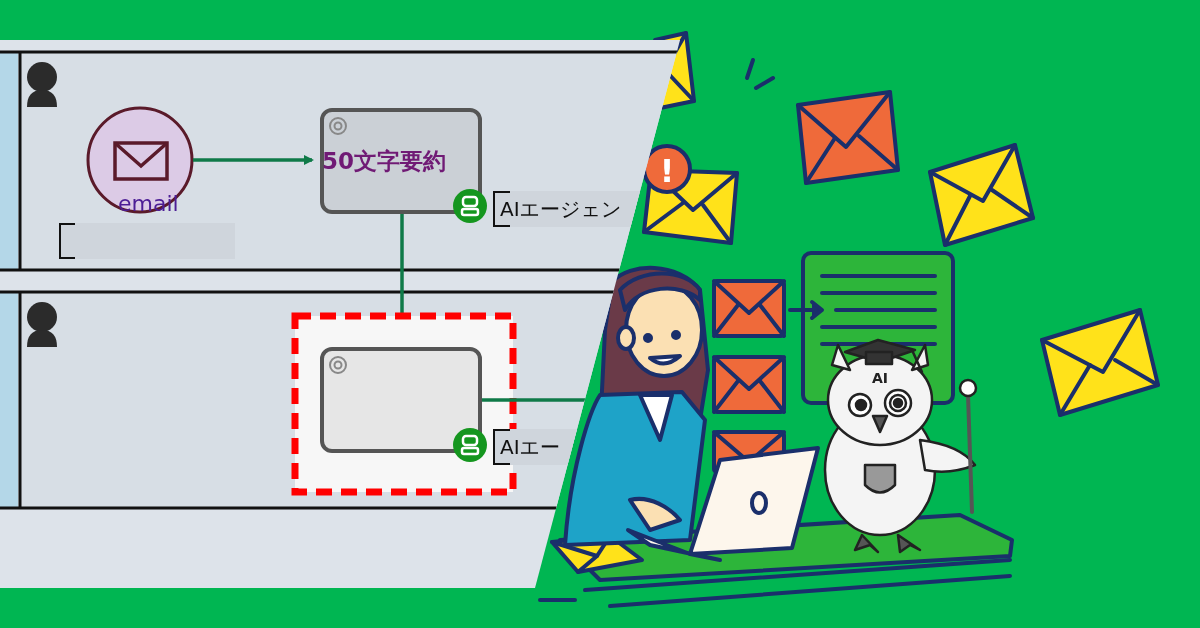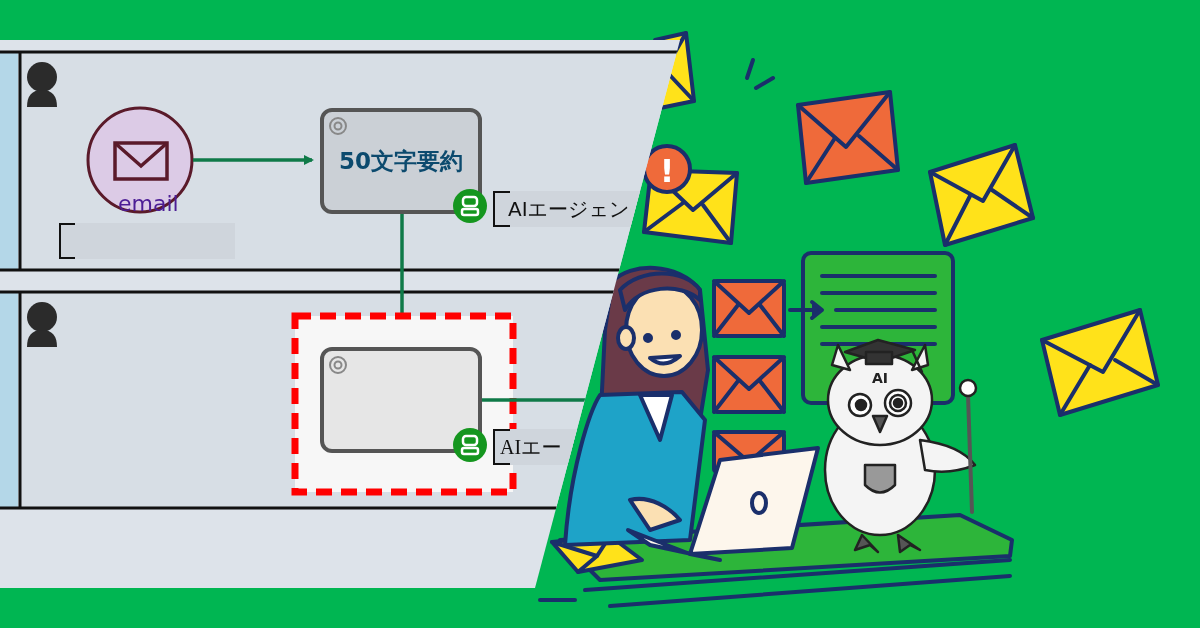--- a/index.html
+++ b/index.html
@@ -2,21 +2,21 @@
 <html><head>
 <meta charset="utf-8">
 <style>
   * { box-sizing: border-box; margin: 0; padding: 0; }
   html, body { width: 1200px; height: 628px; overflow: hidden; }
   body { position: relative; background: #00b652; font-family: "DejaVu Sans", "Liberation Sans", sans-serif; }
   .stage { position: absolute; left: 0; top: 0; width: 1200px; height: 628px; }
   .illus { position: absolute; left: 0; top: 0; width: 1200px; height: 628px; }
   .panel { position: absolute; left: 0; top: 0; width: 1200px; height: 628px; }
   .lbl { position: absolute; font-size: 20px; color: #111; white-space: nowrap; }
-  .task-label { position: absolute; font-weight: bold; font-size: 23px; color: #0c4a6e; text-align: center; white-space: nowrap; }
+  .task-label { position: absolute; font-weight: bold; font-size: 23px; color: #701a75; text-align: left; white-space: nowrap; }
   .email-text { position: absolute; font-weight: normal; font-size: 22px; color: #4c1d95; }
 </style>
 </head>
 <body>
 
 <div class="stage">
 
   <svg class="illus" viewBox="0 0 1200 628" xmlns="http://www.w3.org/2000/svg">
     <g stroke="#1a2f6b" stroke-width="4" stroke-linejoin="round" stroke-linecap="round">
 
@@ -232,20 +232,20 @@
         <rect x="463" y="436" width="14" height="9" rx="3" fill="none" stroke="#fff" stroke-width="2.5"></rect>
         <rect x="462" y="448" width="16" height="6" rx="2" fill="none" stroke="#fff" stroke-width="2.5"></rect>
       </g>
     </g>
   </svg>
 
   <div class="email-text" style="left:118px; top:191px;">email</div>
 
   <div class="task-label" style="left:322px; top:146px; width:158px;">50文字要約</div>
 
-  <div style="position:absolute; left:498px; top:191px; width:140px; height:36px; overflow:hidden; clip-path: polygon(0 0, 140px 0, 128px 36px, 0 36px); margin-left: 8px;">
+  <div style="position:absolute; left:498px; top:191px; width:140px; height:36px; overflow:hidden; clip-path: polygon(0 0, 140px 0, 128px 36px, 0 36px);">
     <div class="lbl" style="left:2px; top:5px;">AIエージェン</div>
   </div>
-  <div style="position:absolute; left:498px; top:429px; width:82px; height:36px; overflow:hidden; clip-path: polygon(0 0, 82px 0, 74px 36px, 0 36px); font-family: Liberation Serif, serif;">
+  <div style="position:absolute; left:498px; top:429px; width:82px; height:36px; overflow:hidden; clip-path: polygon(0 0, 82px 0, 74px 36px, 0 36px);">
     <div class="lbl" style="left:2px; top:5px;">AIエー</div>
   </div>
 
 </div>
 
 </body></html>

